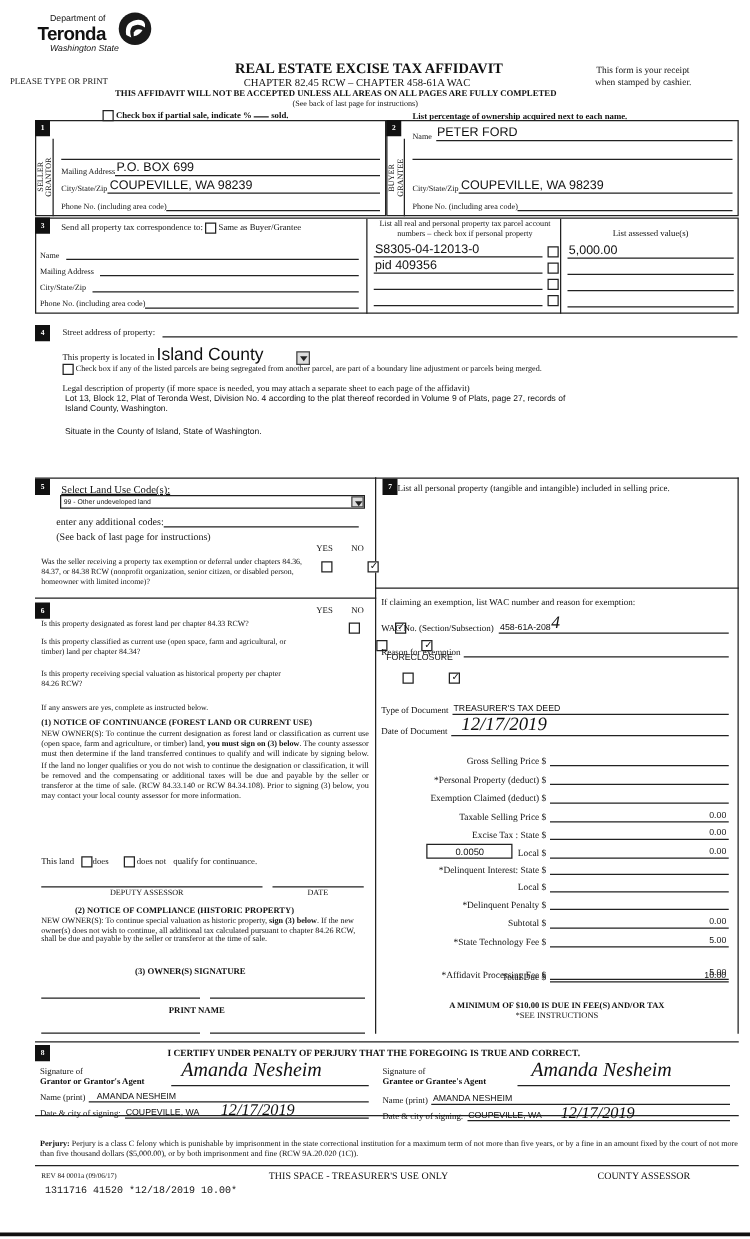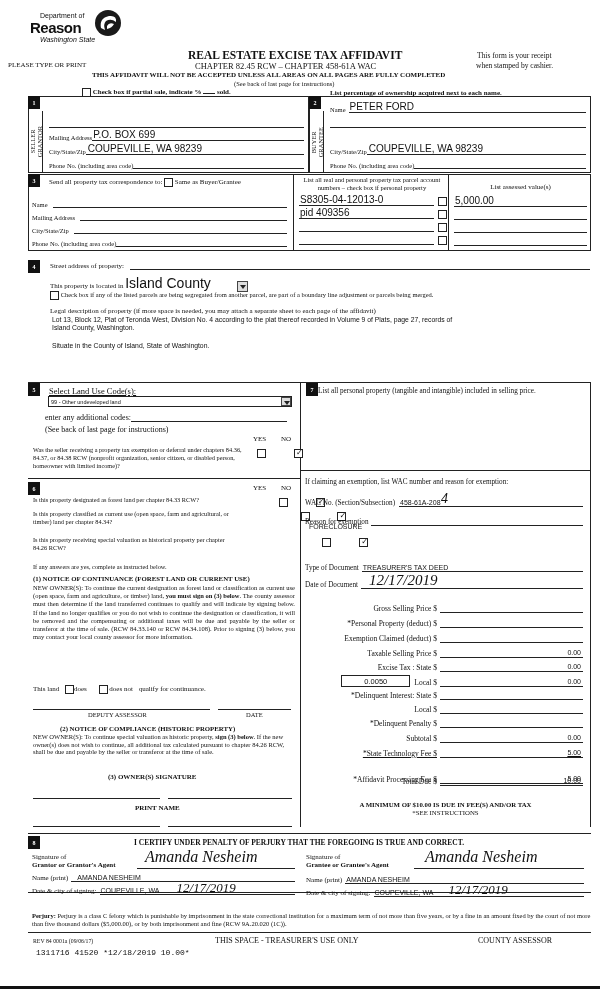--- a/index.html
+++ b/index.html
@@ -24,21 +24,21 @@
   .money-line { flex: 1; border-bottom: 1px solid #222; height: 10px; text-align: right; font-family: "Liberation Sans", sans-serif; font-size: 7px; padding-right: 2px; line-height: 9px; }
 </style>
 </head>
 <body>
 
 
 
 
 <div class="abs" style="left:30px;top:8px;width:100px;height:42px;">
   <div class="abs sans" style="left:10px;top:4px;font-size:7px;">Department of</div>
-  <div class="abs sans" style="left:0;top:11px;font-size:15px;font-weight:bold;letter-spacing:-0.5px;">Reason</div>
+  <div class="abs sans" style="left:0;top:11px;font-size:15px;font-weight:bold;letter-spacing:-0.5px;">Teronda</div>
   <div class="abs sans" style="left:10px;top:28px;font-size:7px;font-style:italic;">Washington State</div>
   <svg class="abs" style="left:63px;top:0px;" width="30" height="30" viewBox="0 0 30 30">
     <circle cx="15" cy="15" r="13" fill="#1a1a1a"></circle>
     <path d="M8 20 Q6 10 16 8 Q24 7 23 14 Q18 10 13 13 Q10 16 12 22 Z" fill="#fff"></path>
     <path d="M14 18 Q16 14 21 16 Q19 20 14 21 Z" fill="#fff"></path>
   </svg>
 </div>
 
 <div class="abs" style="left:8px;top:61px;font-size:7px;">PLEASE TYPE OR PRINT</div>
 <div class="abs" style="left:188px;top:49px;font-size:11.5px;font-weight:bold;">REAL ESTATE EXCISE TAX AFFIDAVIT</div>
@@ -336,21 +336,21 @@
     <span class="money-line"></span>
   </div>
 <div class="money-row" style="top:718px;">
     <span class="money-label">*Delinquent Penalty $</span>
     <span class="money-line"></span>
   </div>
 <div class="money-row" style="top:733px;">
     <span class="money-label">Subtotal $</span>
     <span class="money-line">0.00</span>
   </div>
-<div class="money-row" style="top:748px;text-decoration:underline;">
+<div class="money-row" style="top:748px;">
     <span class="money-label">*State Technology Fee $</span>
     <span class="money-line">5.00</span>
   </div>
 <div class="money-row" style="top:762px;margin-top:12px;">
     <span class="money-label">*Affidavit Processing Fee $</span>
     <span class="money-line">5.00</span>
   </div>
 <div class="money-row" style="top:776px;">
     <span class="money-label">Total Due $</span>
     <span class="money-line">10.00</span>

